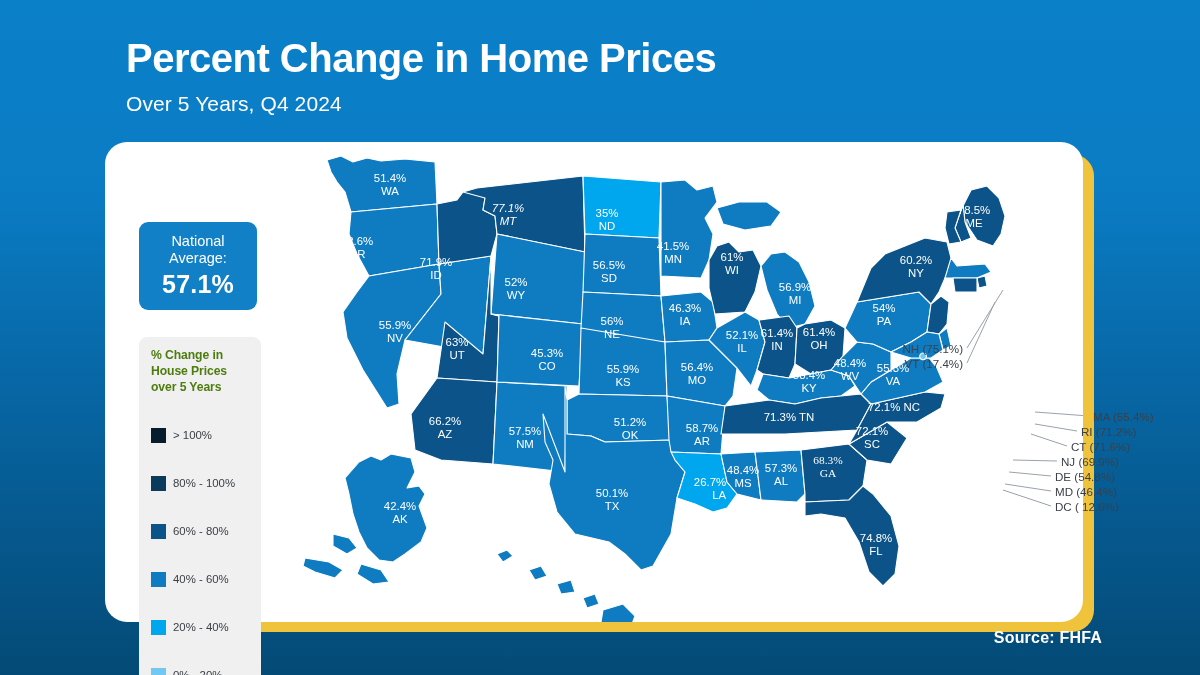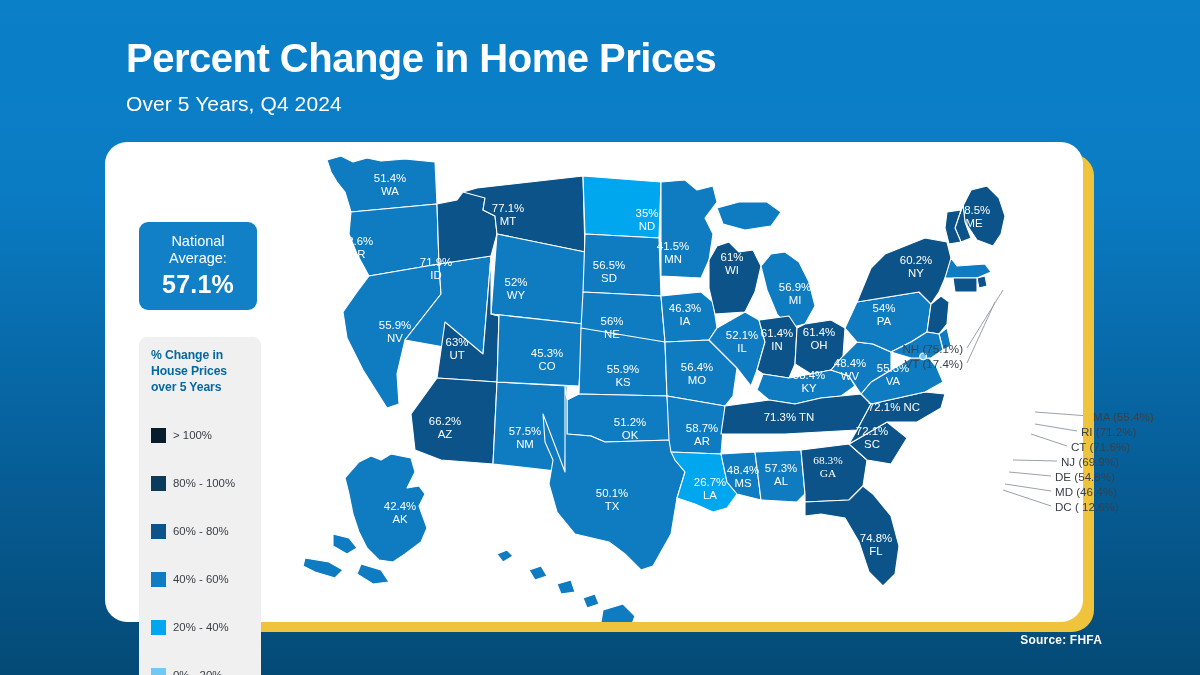--- a/index.html
+++ b/index.html
@@ -46,21 +46,21 @@
   #natavg .lbl { font-size:14.5px; line-height:1.18; font-weight:400; }
   #natavg .val { font-size:25px; font-weight:bold; margin-top:3px; letter-spacing:0.2px; }
 
   
   #legend {
     position:absolute; left:139px; top:337px;
     width:122px; padding:10px 10px 11px 12px;
     background:#f0f0f0; border-radius:8px;
   }
   #legend-title {
-    color:#0369a1; font-size:12.2px; font-weight:bold;
+    color:#4d7c0f; font-size:12.2px; font-weight:bold;
     line-height:1.33; margin-bottom:7px; letter-spacing:-0.1px;
   }
   .legend-row { display:flex; align-items:center; height:17px; margin-bottom:1px;margin-top:31px; }
   .legend-sw { width:15px; height:15px; flex:0 0 15px; }
   .legend-lbl { color:#3b4148; font-size:11.4px; margin-left:7px; white-space:nowrap; }
 
   
   #map-wrap { position:absolute; left:105px; top:142px; width:978px; height:561px; }
   #usmap { position:absolute; left:0; top:0; width:978px; height:480px; }
 
@@ -71,21 +71,21 @@
   }
   .calllbl {
     position:absolute; color:#3b4148; font-size:11.6px;
     white-space:nowrap; transform:translate(0,-50%); pointer-events:none;
   }
   .calllbl.right-al { transform:translate(-100%,-50%); }
 
   
   #source {
     position:absolute; right:98px; bottom:28px;
-    color:#ffffff; font-size:12px; font-weight:bold;
+    color:#ffffff; font-size:16px; font-weight:bold;
     letter-spacing:0.2px;
   }
 </style>
 </head>
 <body>
 
 <div id="header">
   <div id="title">Percent Change in Home Prices</div>
   <div id="subtitle">Over 5 Years, Q4 2024</div>
 </div>
@@ -170,21 +170,21 @@
         <div>CA</div>
       </div>
       <div class="stlbl" style="left: 290px; top: 190px;">
         <div>55.9%</div>
         <div>NV</div>
       </div>
       <div class="stlbl" style="left: 331px; top: 127px;">
         <div>71.9%</div>
         <div>ID</div>
       </div>
-      <div class="stlbl" style="left: 403px; top: 73px;">
+      <div class="stlbl" style="left: 403px; top: 73px; font-style: italic;">
         <div>77.1%</div>
         <div>MT</div>
       </div>
       <div class="stlbl" style="left: 411px; top: 147px;">
         <div>52%</div>
         <div>WY</div>
       </div>
       <div class="stlbl" style="left: 352px; top: 207px;">
         <div>63%</div>
         <div>UT</div>
@@ -194,21 +194,21 @@
         <div>AZ</div>
       </div>
       <div class="stlbl" style="left: 420px; top: 296px;">
         <div>57.5%</div>
         <div>NM</div>
       </div>
       <div class="stlbl" style="left: 442px; top: 218px;">
         <div>45.3%</div>
         <div>CO</div>
       </div>
-      <div class="stlbl" style="left: 502px; top: 78px; margin-left: 40px;">
+      <div class="stlbl" style="left: 502px; top: 78px;">
         <div>35%</div>
         <div>ND</div>
       </div>
       <div class="stlbl" style="left: 504px; top: 130px;">
         <div>56.5%</div>
         <div>SD</div>
       </div>
       <div class="stlbl" style="left: 507px; top: 186px;">
         <div>56%</div>
         <div>NE</div>
@@ -234,21 +234,21 @@
         <div>IA</div>
       </div>
       <div class="stlbl" style="left: 592px; top: 232px;">
         <div>56.4%</div>
         <div>MO</div>
       </div>
       <div class="stlbl" style="left: 597px; top: 293px;">
         <div>58.7%</div>
         <div>AR</div>
       </div>
-      <div class="stlbl" style="left: 605px; top: 347px;">
+      <div class="stlbl" style="left: 605px; top: 347px; text-align: right;">
         <div>26.7%</div>
         <div>LA</div>
       </div>
       <div class="stlbl" style="left: 627px; top: 122px;">
         <div>61%</div>
         <div>WI</div>
       </div>
       <div class="stlbl" style="left: 637px; top: 200px;">
         <div>52.1%</div>
         <div>IL</div>

